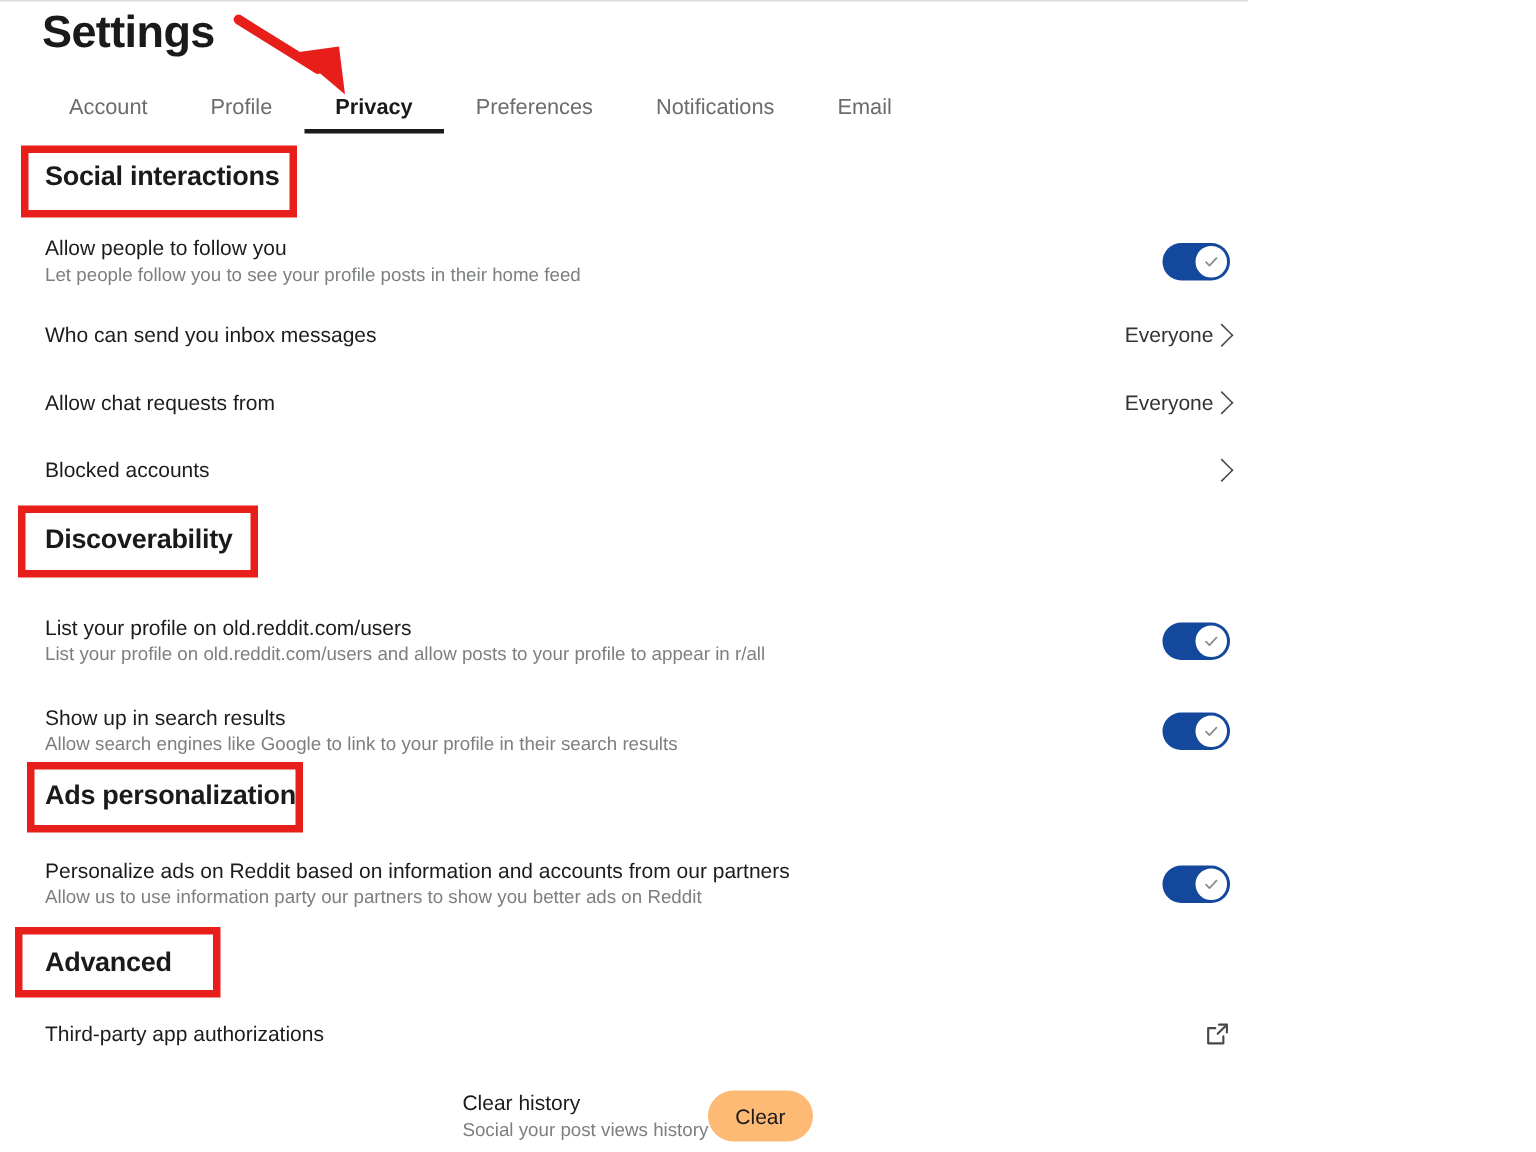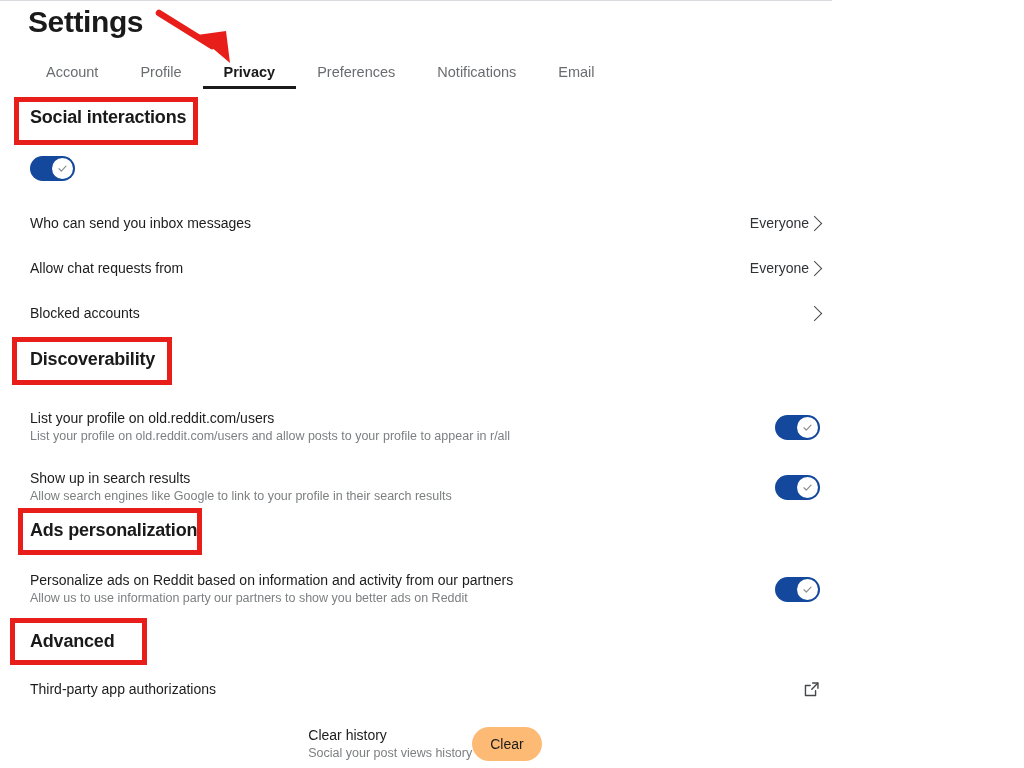--- a/index.html
+++ b/index.html
@@ -181,20 +181,24 @@
     <div class="tab">Profile</div>
     <div class="tab active">Privacy</div>
     <div class="tab">Preferences</div>
     <div class="tab">Notifications</div>
     <div class="tab">Email</div>
   </div>
 
   <div class="section-head" style="top:106px;">Social interactions</div>
 
   <div class="row" style="top:155px;">
+    <div class="row-text">
+      <div class="row-label">Allow people to follow you</div>
+      <div class="row-desc">Let people follow you to see your profile posts in their home feed</div>
+    </div>
     <div class="row-right">
       <div class="toggle">
         <div class="knob">
           <svg width="11" height="11" viewBox="0 0 12 12">
             <path d="M2.2 6.3 L4.7 8.8 L9.8 3.4" fill="none" stroke="#8a8d90" stroke-width="1.3" stroke-linecap="round" stroke-linejoin="round"></path>
           </svg>
         </div>
       </div>
     </div>
   </div>
@@ -259,21 +263,21 @@
           </svg>
         </div>
       </div>
     </div>
   </div>
 
   <div class="section-head" style="top:519px;">Ads personalization</div>
 
   <div class="row" style="top:570px;">
     <div class="row-text">
-      <div class="row-label">Personalize ads on Reddit based on information and activity from our partners</div>
+      <div class="row-label">Personalize ads on Reddit based on information and accounts from our partners</div>
       <div class="row-desc">Allow us to use information party our partners to show you better ads on Reddit</div>
     </div>
     <div class="row-right">
       <div class="toggle">
         <div class="knob">
           <svg width="11" height="11" viewBox="0 0 12 12">
             <path d="M2.2 6.3 L4.7 8.8 L9.8 3.4" fill="none" stroke="#8a8d90" stroke-width="1.3" stroke-linecap="round" stroke-linejoin="round"></path>
           </svg>
         </div>
       </div>

